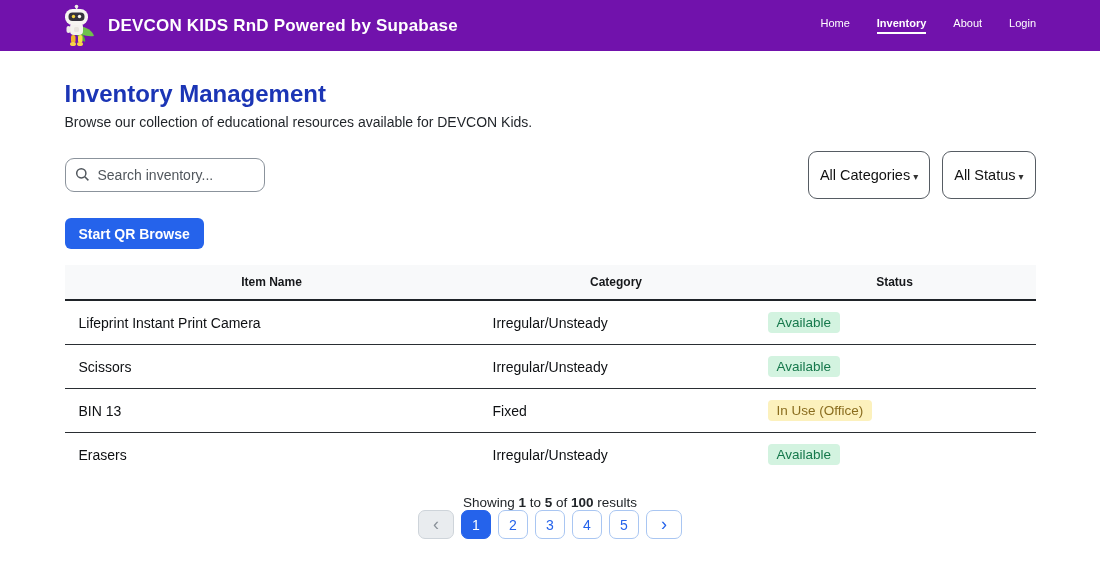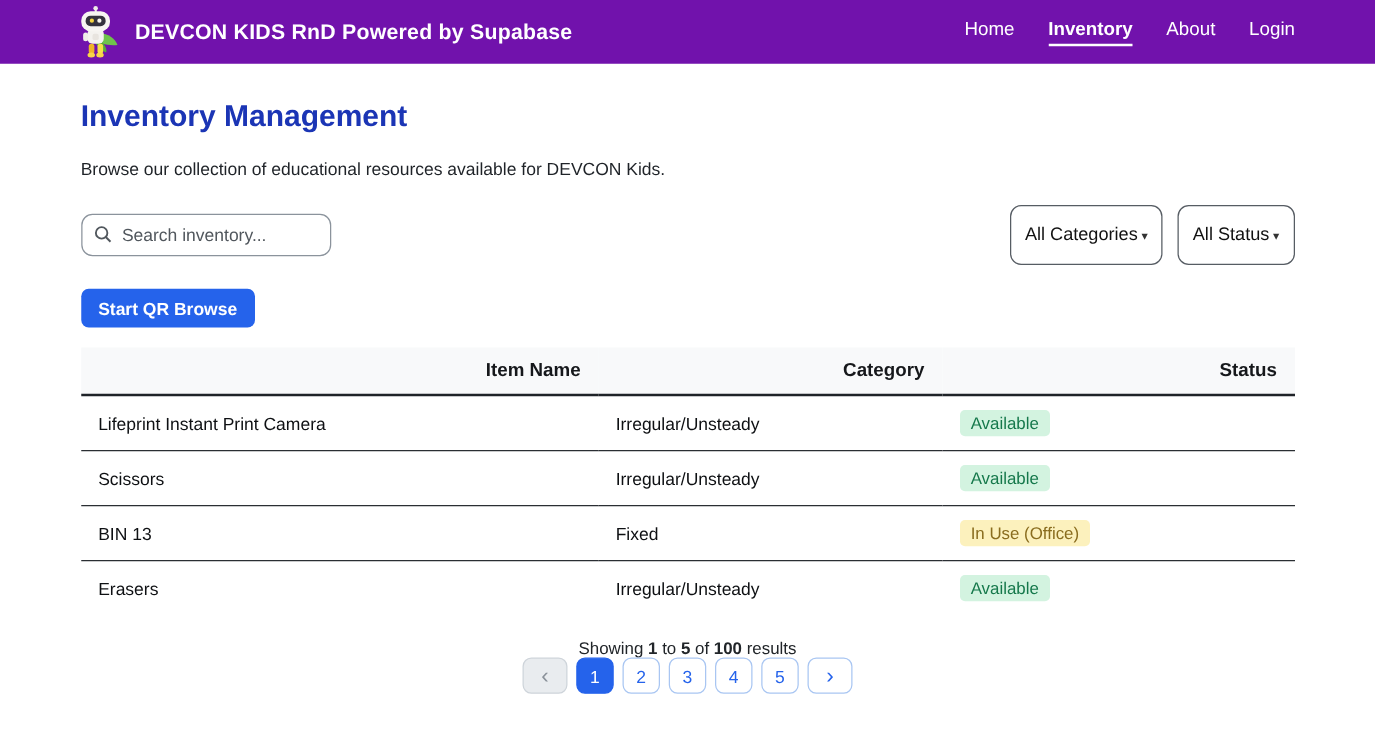--- a/index.html
+++ b/index.html
@@ -5,29 +5,29 @@
   * { margin: 0; padding: 0; box-sizing: border-box; }
   html, body { width: 1100px; height: 583px; overflow: hidden; background: #ffffff;
     font-family: "Liberation Sans", sans-serif; }
 
   
   .topbar { height: 51px; background: #7112ac; display: flex; align-items: center;
     padding: 0 64px 0 56px; }
   .brand { display: flex; align-items: center; gap: 10px; }
   .brand-title { color: #ffffff; font-weight: bold; font-size: 17px; letter-spacing: .2px; }
   .nav { margin-left: auto; display: flex; align-items: center; gap: 27px; }
-  .nav a { color: #ffffff; text-decoration: none; font-size: 15px; padding-bottom: 3px;
+  .nav a { color: #ffffff; text-decoration: none; font-size: 11px; padding-bottom: 3px;
     border-bottom: 2px solid transparent; cursor: pointer; }
   .nav a.active { font-weight: bold; border-bottom-color: #ffffff; }
 
   
   .container { width: 971px; margin: 0 auto; }
 
   .page-title { margin-top: 29px; font-size: 24px; font-weight: bold; color: #1b35b5; }
-  .page-subtitle { margin-top: 19px; font-size: 14px; color: #1f2328; }
+  .page-subtitle { margin-top: 6px; font-size: 14px; color: #1f2328; }
 
   
   .toolbar { margin-top: 21px; display: flex; align-items: center; justify-content: space-between; }
   .search-box { position: relative; width: 200px; }
   .search-box svg { position: absolute; left: 10px; top: 9px; }
   .search-input { width: 200px; height: 34px; border: 1px solid #8b939c; border-radius: 9px;
     padding: 0 10px 0 32px; font-size: 14px; color: #212529; outline: none;
     font-family: "Liberation Sans", sans-serif; }
   .search-input::placeholder { color: #51575d; }
   .filters { display: flex; gap: 12px; }
@@ -36,21 +36,21 @@
     cursor: pointer; gap: 2px; }
   .select-caret { font-size: 10px; color: #333; margin-left: 1px; transform: translateY(1px); }
 
   .qr-button { margin-top: 19px; height: 31px; background: #2563eb; color: #fff; border: none;
     border-radius: 6px; padding: 0 14px; font-size: 14px; font-weight: bold; cursor: pointer;
     font-family: "Liberation Sans", sans-serif; }
 
   
   table { margin-top: 16px; width: 100%; border-collapse: collapse; table-layout: fixed; }
   col.c1 { width: 414px; } col.c2 { width: 275px; } col.c3 { width: 282px; }
-  thead th { background: #f8f9fa; text-align: right; font-size: 15px; font-weight: bold;
+  thead th { background: #f8f9fa; text-align: center; font-size: 12px; font-weight: bold;
     color: #16181b; padding: 10px 14px; border-bottom: 2px solid #1f2328; }
   tbody td { font-size: 14px; color: #0e1013; padding: 11px 14px; border-bottom: 1px solid #2a2e33; }
   tbody tr:last-child td { border-bottom: none; }
   .badge { display: inline-block; font-size: 13.5px; padding: 3px 9px; border-radius: 4px; text-align: center; }
   .badge-success { background: #d3f3e0; color: #15784b; }
   .badge-warning { background: #fcf1bd; color: #8a6d1f; }
 
   
   .table-footer { margin-top: 19px; display: flex; align-items: center; justify-content: space-between; flex-direction: column; }
   .results-text { font-size: 13.5px; color: #212529; }

